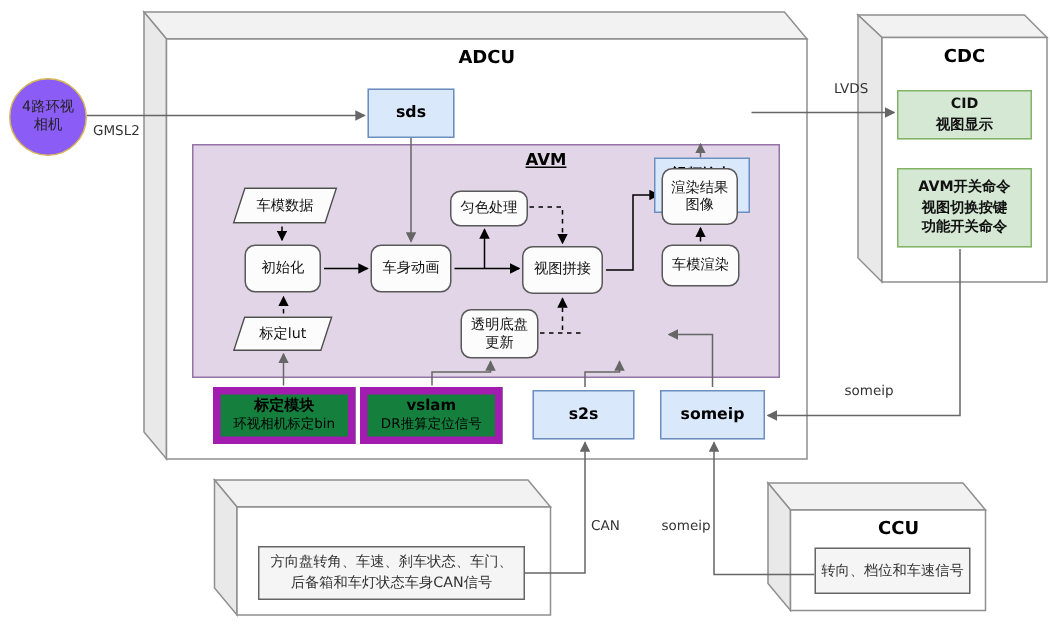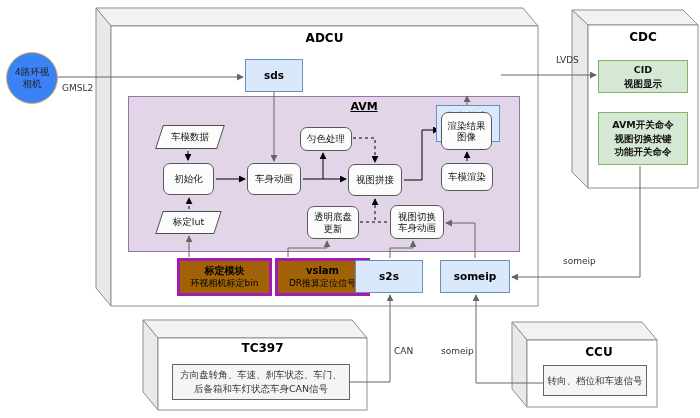--- a/index.html
+++ b/index.html
@@ -10,29 +10,29 @@
   .ctr{display:flex;align-items:center;justify-content:center;text-align:center;}
   .pre{white-space:pre-line;}
   .cube-title{font-weight:bold;font-size:12px;color:#000;text-align:center;}
   .avm-region{background:#e1d5e7;border:1px solid #9673a6;}
   .avm-title{font-weight:bold;font-size:11px;color:#000;text-align:center;}
   .node{background:#fcfcfc;border:1px solid #595959;border-radius:7px;
         font-size:9.5px;line-height:1.2;color:#111;}
   .para{background:#fcfcfc;border:1px solid #4d4d4d;transform:skewX(-18deg);}
   .para .inner{transform:skewX(18deg);font-size:9.5px;color:#111;width:100%;height:100%;
         display:flex;align-items:center;justify-content:center;}
-  .bluebox{background:#a16207;border:3px solid #a21caf;color:#000;margin-left:35px;}
+  .bluebox{background:#15803d;border:5px solid #a21caf;color:#000;}
   .bluebox .t1{font-weight:bold;font-size:10px;line-height:1.25;}
   .bluebox .t2{font-size:9px;line-height:1.25;}
   .blue-simple{background:#dae8fc;border:1px solid #6c8ebf;font-weight:bold;
         font-size:10.5px;color:#000;line-height:1.25;}
   .greenbox{background:#d5e8d4;border:1px solid #82b366;font-weight:bold;
         font-size:9.5px;color:#111;line-height:1.45;}
   .graybox{background:#f5f5f5;border:1px solid #666;font-size:9.5px;color:#333;line-height:1.45;}
-  .circle{background:#3b82f6;border:1px solid #d6b656;border-radius:50%;
+  .circle{background:#8b5cf6;border:1px solid #d6b656;border-radius:50%;
         font-size:9.5px;color:#222;line-height:1.3;}
   .elabel{font-size:9px;color:#333;}
 </style>
 </head>
 <body>
 
 <div class="canvas">
 
   <svg class="layer">
     <g stroke="#8f8f8f" stroke-width="1">
@@ -112,22 +112,20 @@
   </div>
   <div class="abs node ctr" style="left:163px;top:163px;width:51px;height:32px;">初始化</div>
   <div class="abs node ctr" style="left:247px;top:163px;width:54px;height:32px;">车身动画</div>
   <div class="abs node ctr" style="left:300px;top:127px;width:52px;height:24px;">匀色处理</div>
   <div class="abs node ctr" style="left:348px;top:164px;width:54px;height:32px;">视图拼接</div>
   <div class="abs node ctr pre" style="left:441px;top:112px;width:51px;height:38px;">渲染结果
 图像</div>
   <div class="abs node ctr" style="left:441px;top:163px;width:52px;height:28px;">车模渲染</div>
   <div class="abs node ctr pre" style="left:307px;top:206px;width:52px;height:33px;">透明底盘
 更新</div>
-  <div class="abs node ctr pre" style="left:390px;top:205px;width:54px;height:34px;">视图切换
-车身动画</div>
   <div class="abs para" style="left:159px;top:211px;width:59px;height:23px;">
     <span class="inner">标定lut</span>
   </div>
 
   <div class="abs bluebox ctr" style="left:142px;top:258px;width:95px;height:38px;flex-direction:column;">
     <span class="t1">标定模块</span>
     <span class="t2">环视相机标定bin</span>
   </div>
   <div class="abs bluebox ctr" style="left:240px;top:258px;width:95px;height:38px;flex-direction:column;">
     <span class="t1">vslam</span>
@@ -136,21 +134,20 @@
   <div class="abs blue-simple ctr" style="left:355px;top:260px;width:68px;height:33px;">s2s</div>
   <div class="abs blue-simple ctr" style="left:440px;top:260px;width:70px;height:33px;">someip</div>
 
   <div class="abs cube-title" style="left:588px;top:30px;width:110px;">CDC</div>
   <div class="abs greenbox ctr pre" style="left:598px;top:60px;width:90px;height:33px;">CID
 视图显示</div>
   <div class="abs greenbox ctr pre" style="left:598px;top:112px;width:90px;height:53px;">AVM开关命令
 视图切换按键
 功能开关命令</div>
 
-  <div class="abs cube-title" style="left:158px;top:341px;width:209px;">TC397</div>
   <div class="abs graybox ctr" style="left:172px;top:364px;width:178px;height:36px;padding:16px 4px;">方向盘转角、车速、刹车状态、车门、后备箱和车灯状态车身CAN信号</div>
 
   <div class="abs cube-title" style="left:527px;top:345px;width:144px;">CCU</div>
   <div class="abs graybox ctr" style="left:543px;top:365px;width:104px;height:31px;">转向、档位和车速信号</div>
 
   <div class="abs elabel" style="left:544px;top:55px;padding-left:12px;">LVDS</div>
   <div class="abs elabel" style="left:563px;top:256px;">someip</div>
   <div class="abs elabel" style="left:394px;top:346px;">CAN</div>
   <div class="abs elabel" style="left:441px;top:346px;">someip</div>
 

